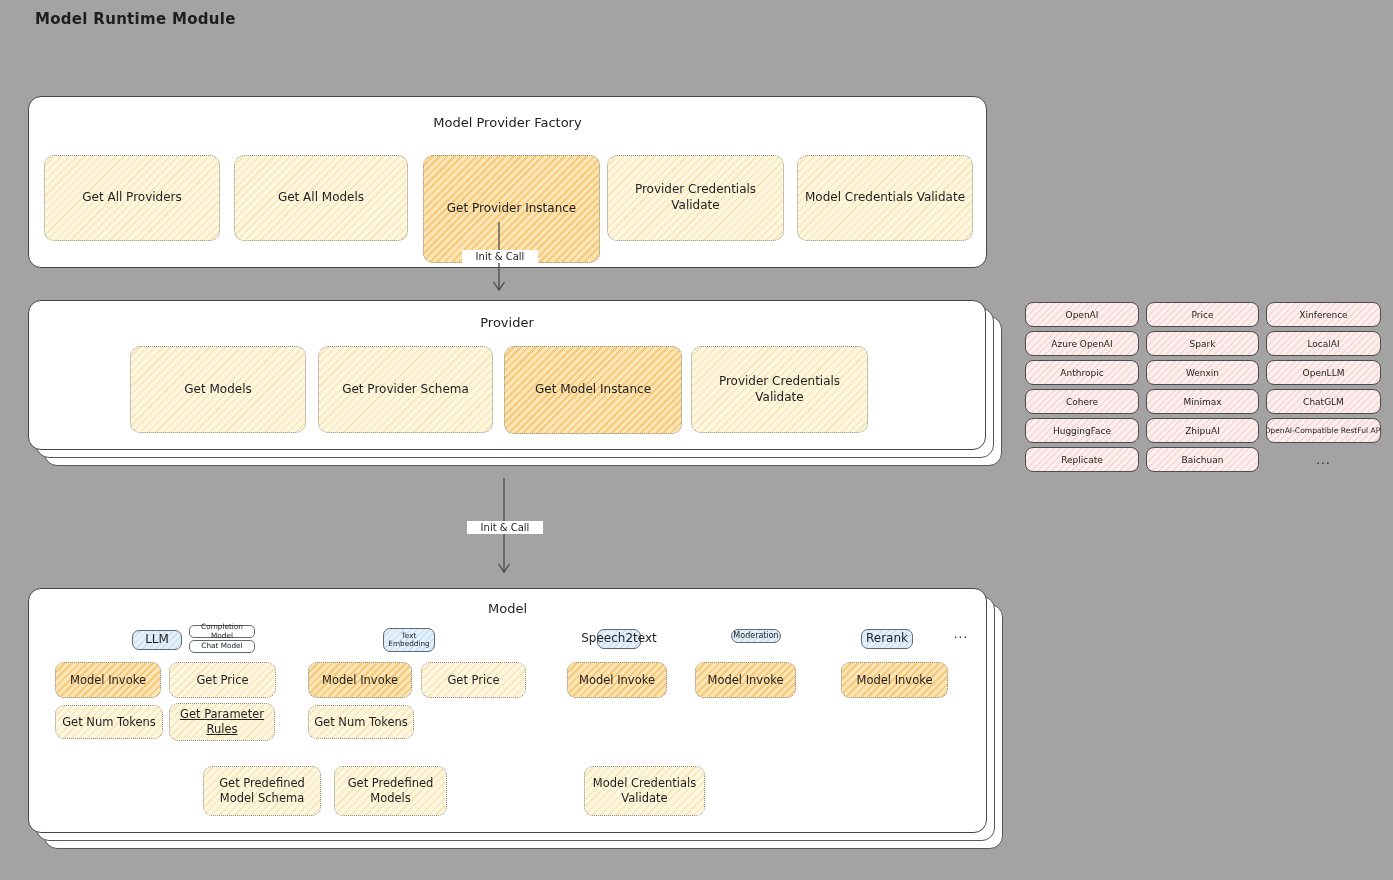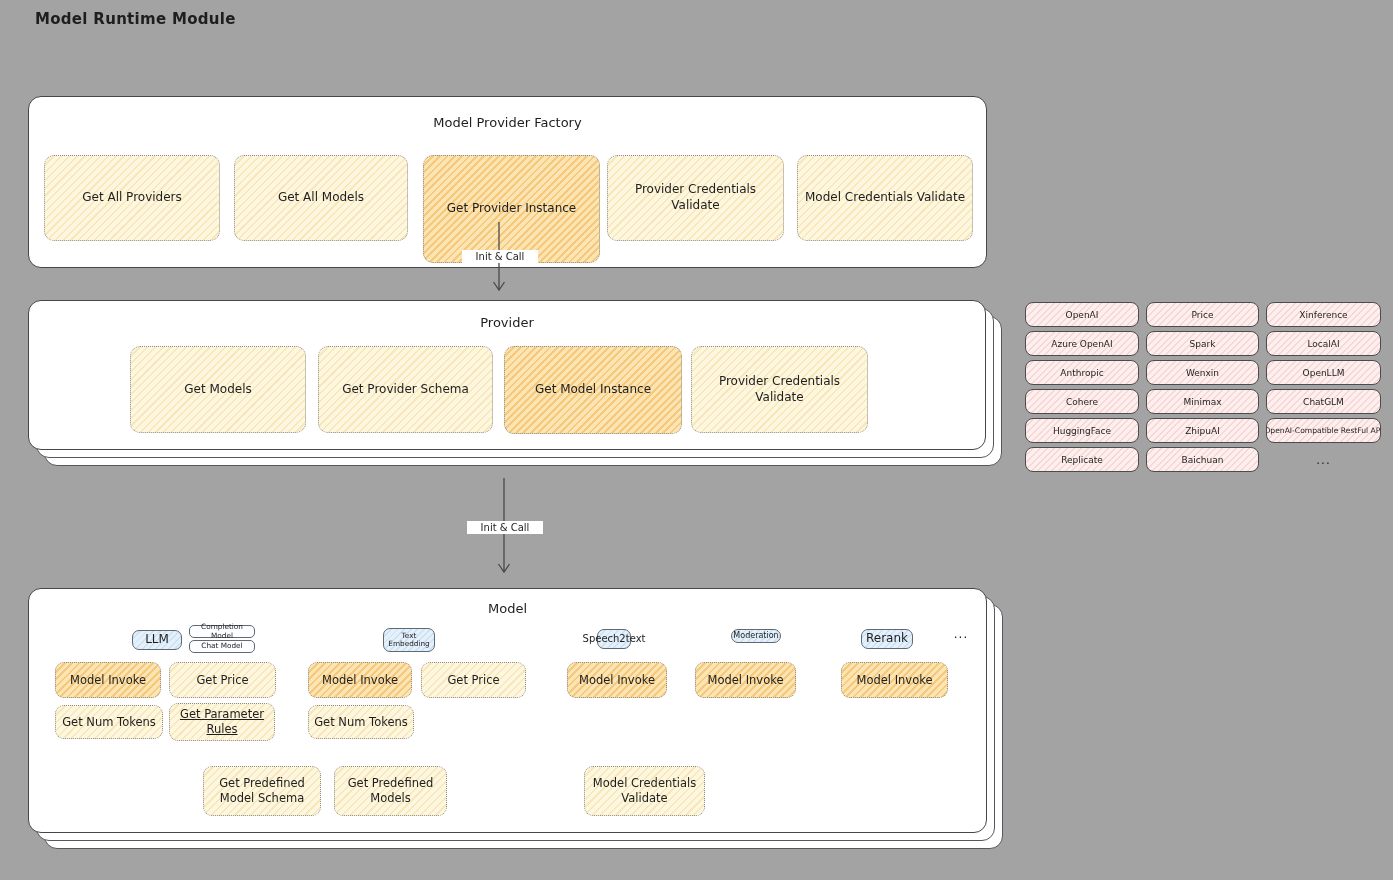--- a/index.html
+++ b/index.html
@@ -50,21 +50,21 @@
   
   .tab{position:absolute;display:flex;align-items:center;justify-content:center;text-align:center;
        border:1.3px solid #5d6a73;border-radius:7px;font-size:12px;line-height:1.15;box-sizing:border-box;
        background-color:#e4f0fa;
        background-image:repeating-linear-gradient(135deg, rgba(122,170,219,.22) 0 1.4px, transparent 1.4px 4.6px);}
   .tab-plain{background:#fbfdff;border-radius:5px;font-size:7.3px;}
   .t-llm{left:103px;top:41px;width:50px;height:20px;}
   .t-completion{left:160px;top:36px;width:66px;height:13px;}
   .t-chat{left:160px;top:51px;width:66px;height:13px;}
   .t-embed{left:354px;top:39px;width:52px;height:24px;font-size:7.3px;padding:0 4px;}
-  .t-speech{left:568px;top:40px;width:34px;height:20px;font-size:10px;}
+  .t-speech{left:568px;top:40px;width:44px;height:20px;font-size:12px;}
   .t-moder{left:702px;top:40px;width:50px;height:14px;font-size:8px;}
   .t-rerank{left:832px;top:40px;width:52px;height:20px;}
   .t-more{left:920px;top:36px;width:24px;height:20px;border:none;background:none;font-size:12px;letter-spacing:1px;}
 
   .m0{left:26px;top:73px;width:106px;height:36px;}
   .m1{left:140px;top:73px;width:107px;height:36px;}
   .m2{left:279px;top:73px;width:104px;height:36px;}
   .m3{left:392px;top:73px;width:105px;height:36px;}
   .m4{left:538px;top:73px;width:100px;height:36px;}
   .m5{left:666px;top:73px;width:101px;height:36px;}

